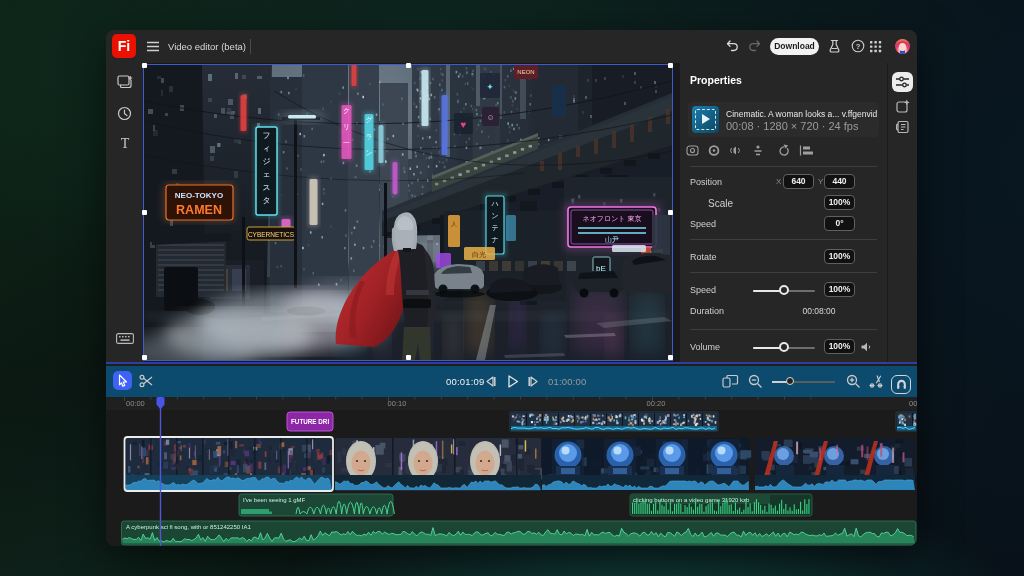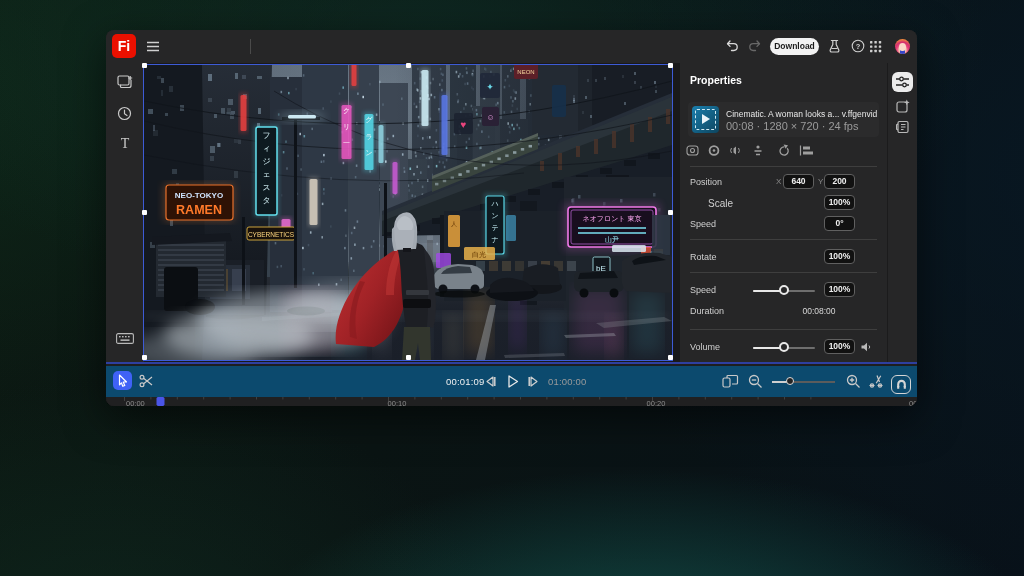--- a/index.html
+++ b/index.html
@@ -5,21 +5,21 @@
 html,body{width:1024px;height:576px;overflow:hidden}
 body{font-family:"Liberation Sans",sans-serif;background:#0b161a;position:relative}
 .bg{position:absolute;inset:0;
 background:
 radial-gradient(820px 400px at 42% 8%, rgba(19,64,52,.42), rgba(19,64,52,0) 68%),
 radial-gradient(560px 260px at 63% 114%, rgba(24,110,100,.66), rgba(24,110,100,0) 72%),
 radial-gradient(700px 500px at -8% 15%, rgba(14,40,26,.85), rgba(14,40,26,0) 65%),
 radial-gradient(560px 380px at 10% 112%, rgba(18,52,38,.45), rgba(18,52,38,0) 70%),
 radial-gradient(800px 600px at 108% 30%, rgba(8,24,36,.85), rgba(8,24,36,0) 70%),
 linear-gradient(115deg,#0c1a12 0%,#0a1413 45%,#081119 100%);}
-.win{position:absolute;left:106px;top:30px;width:811px;height:376px;background:#222;border-radius:8px;overflow:hidden;box-shadow:0 12px 40px rgba(0,0,0,.55)}
+.win{position:absolute;left:106px;top:30px;width:811px;height:516px;background:#222;border-radius:8px;overflow:hidden;box-shadow:0 12px 40px rgba(0,0,0,.55)}
 .topbar{position:absolute;left:0;top:0;width:811px;height:33px;background:#262627}
 .fi{position:absolute;left:6px;top:4px;width:24px;height:24px;background:#eb1000;border-radius:5px;color:#fff;font-weight:bold;font-size:14px;text-align:center;line-height:24px}
 .tb-txt{position:absolute;top:0;height:33px;line-height:33px;color:#d8d8d8;font-size:9.5px}
 .mainbg{position:absolute;left:38px;top:33px;width:543px;height:299px;background:#19191a}
 .leftrail{position:absolute;left:0;top:33px;width:38px;height:299px;background:#262627}
 .props{position:absolute;left:574px;top:33px;width:207px;height:299px;background:#262627;overflow:hidden}
 .rightrail{position:absolute;left:781px;top:33px;width:30px;height:299px;background:#262627;border-left:1px solid #1b1b1c}
 .canvas{position:absolute;left:38px;top:35px;width:528px;height:295px;outline:1.5px solid #3d5bd6}
 .timeline{position:absolute;left:0;top:332px;width:811px;height:184px;background:#1e1e1f;border-top:2px solid #2e3f9f}
 .ttool{position:absolute;left:0;top:2px;width:811px;height:31px;background:#0c4a6e}
@@ -32,20 +32,21 @@
 
 <div class="topbar">
 <div class="fi">Fi</div>
 <svg style="position:absolute;left:40px;top:10px" width="14" height="13">
         <g stroke="#d0d0d0" stroke-width="1.4">
           <line x1="1" y1="2.5" x2="13" y2="2.5"></line>
           <line x1="1" y1="6.5" x2="13" y2="6.5"></line>
           <line x1="1" y1="10.5" x2="13" y2="10.5"></line>
         </g>
       </svg>
+<div class="tb-txt" style="left:62px">Video editor (beta)</div>
 <div style="position:absolute;left:144px;top:9px;width:1px;height:15px;background:#4a4a4a"></div>
 <svg style="position:absolute;left:620px;top:10px" width="13" height="12" viewBox="0 0 13 12">
         <path d="M4 1 L1.5 3.7 L4 6.4" stroke="#d8d8d8" stroke-width="1.3" fill="none" stroke-linecap="round" stroke-linejoin="round"></path>
         <path d="M1.8 3.7 H7.8 a3.4 3.4 0 0 1 0 6.8 H5.5" stroke="#d8d8d8" stroke-width="1.3" fill="none" stroke-linecap="round"></path>
       </svg>
 <svg style="position:absolute;left:642px;top:10px" width="13" height="12" viewBox="0 0 13 12">
         <path d="M9 1 L11.5 3.7 L9 6.4" stroke="#686868" stroke-width="1.3" fill="none" stroke-linecap="round" stroke-linejoin="round"></path>
         <path d="M11.2 3.7 H5.2 a3.4 3.4 0 0 0 0 6.8 H7.5" stroke="#686868" stroke-width="1.3" fill="none" stroke-linecap="round"></path>
       </svg>
 <div style="position:absolute;left:664px;top:8px;width:49px;height:17px;background:#f2f2f2;border-radius:9px;color:#1c1c1c;font-size:8.5px;font-weight:bold;text-align:center;line-height:17px">Download</div>
@@ -1210,21 +1211,21 @@
         <path d="M97.6 0.4 l4.4 0.8 -2.4 3.6 Z" fill="#9e9e9e" stroke="none"></path>
 <path d="M114.5 1.5 v10" stroke-width="1.2"></path>
         <rect x="117" y="2.5" width="7" height="3" fill="#9e9e9e" stroke="none"></rect>
         <rect x="117" y="7.5" width="10" height="3" fill="#9e9e9e" stroke="none"></rect>
 </svg>
 <div style="position:absolute;left:10px;top:103px;width:187px;height:1px;background:#3e3e3e"></div>
 <div style="position:absolute;left:10px;top:114px;color:#cfcfcf;font-size:9px">Position</div>
 <div style="position:absolute;left:96px;top:114px;color:#8a8a8a;font-size:8px">X</div>
 <div class="ibox" style="left:103px;top:111px;width:31px;height:15px;line-height:13px">640</div>
 <div style="position:absolute;left:138px;top:114px;color:#8a8a8a;font-size:8px">Y</div>
-<div class="ibox" style="left:144px;top:111px;width:31px;height:15px;line-height:13px">200</div>
+<div class="ibox" style="left:144px;top:111px;width:31px;height:15px;line-height:13px">440</div>
 <div style="position:absolute;left:28px;top:135px;color:#cfcfcf;font-size:10px">Scale</div>
 <div class="ibox" style="left:144px;top:132px;width:31px;height:15px;line-height:13px">100%</div>
 <div style="position:absolute;left:10px;top:156px;color:#cfcfcf;font-size:9px">Speed</div>
 <div class="ibox" style="left:144px;top:153px;width:31px;height:15px;line-height:13px">0°</div>
 <div style="position:absolute;left:10px;top:176px;width:187px;height:1px;background:#3e3e3e"></div>
 <div style="position:absolute;left:10px;top:189px;color:#cfcfcf;font-size:9px">Rotate</div>
 <div class="ibox" style="left:144px;top:186px;width:31px;height:15px;line-height:13px">100%</div>
 <div style="position:absolute;left:10px;top:209px;width:187px;height:1px;background:#3e3e3e"></div>
 <div style="position:absolute;left:10px;top:222px;color:#cfcfcf;font-size:9px">Speed</div>
 <div style="position:absolute;left:73px;top:227px;width:62px;height:2px;background:#6e6e6e;border-radius:1px"></div>

